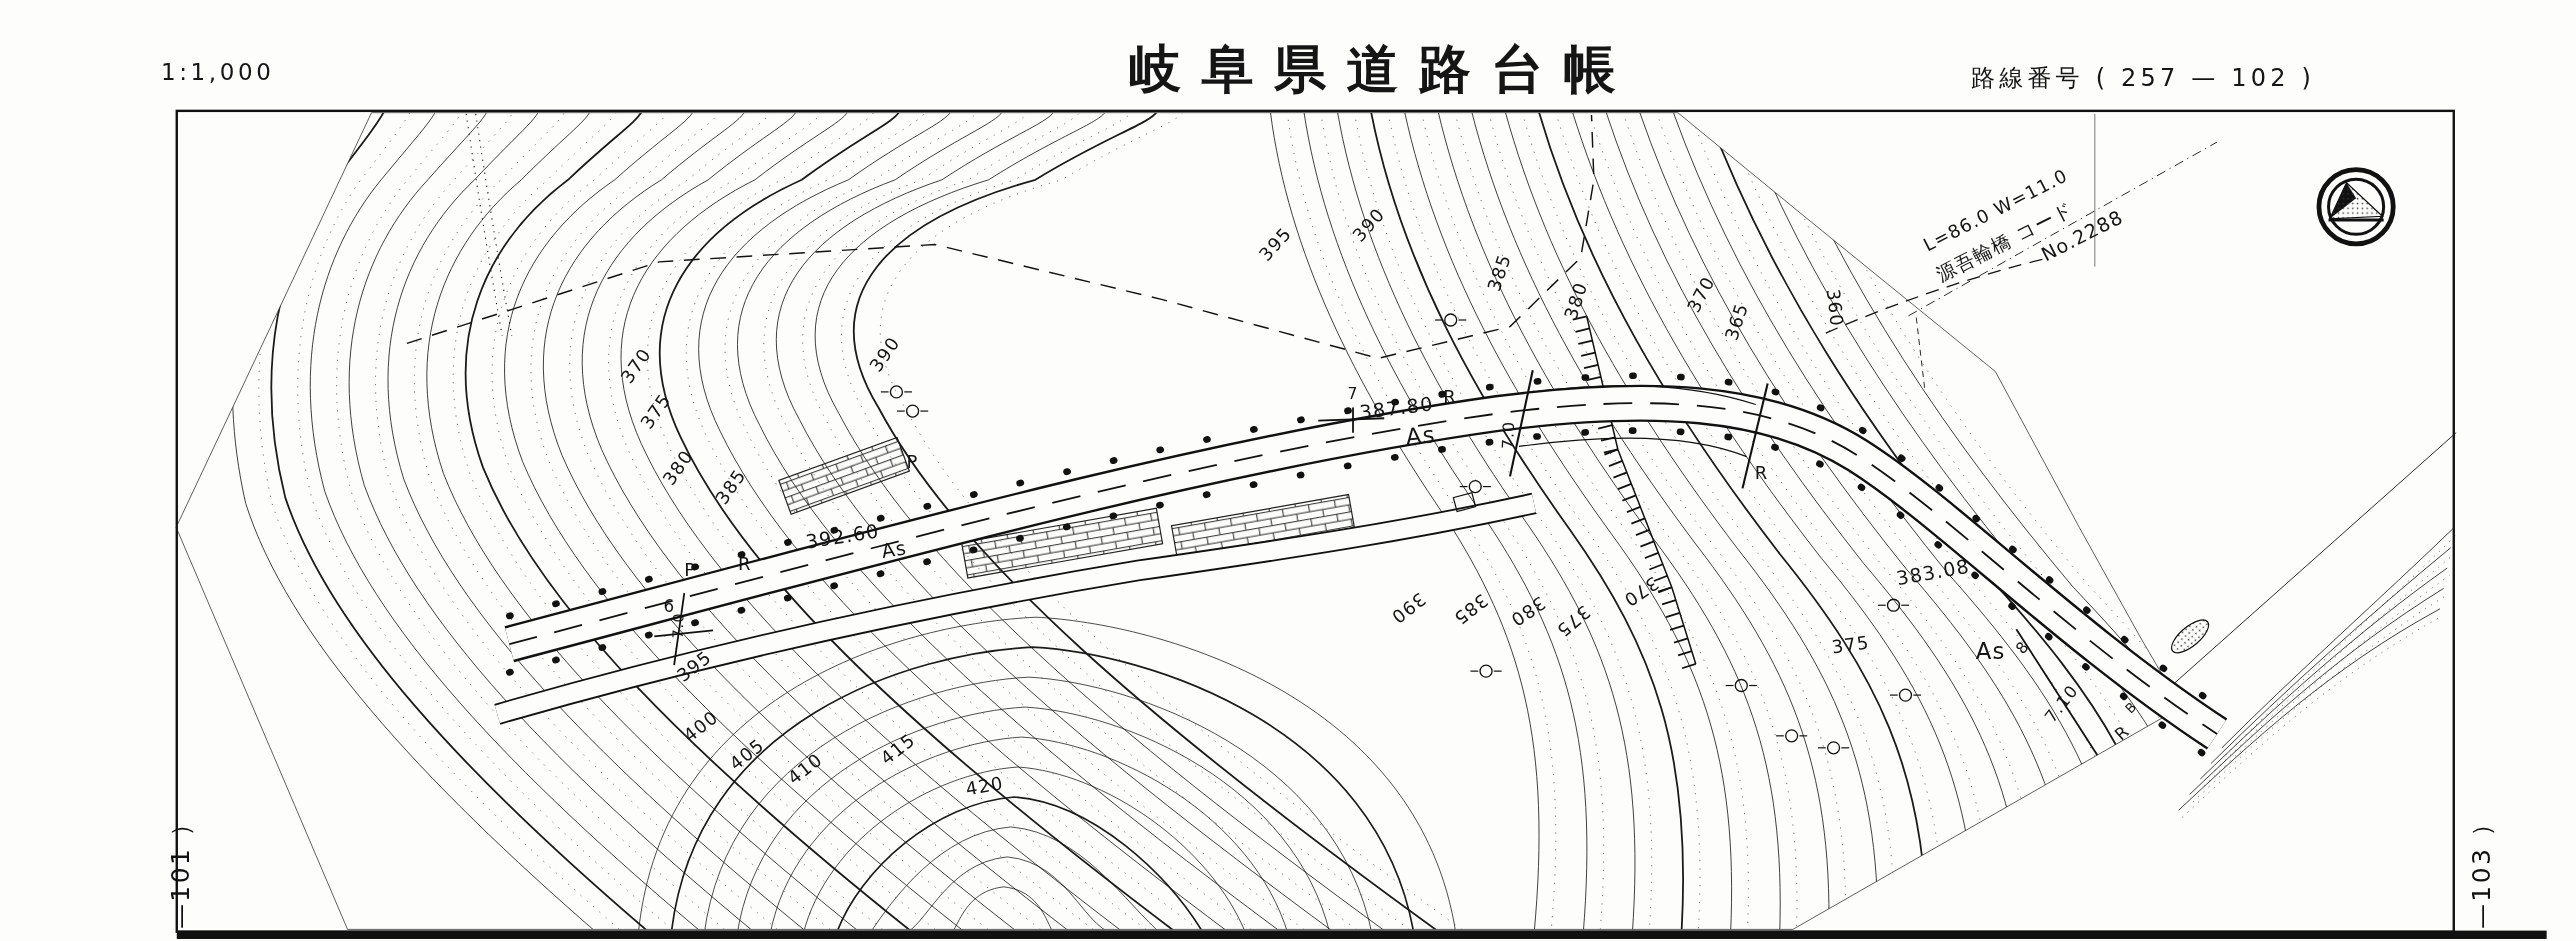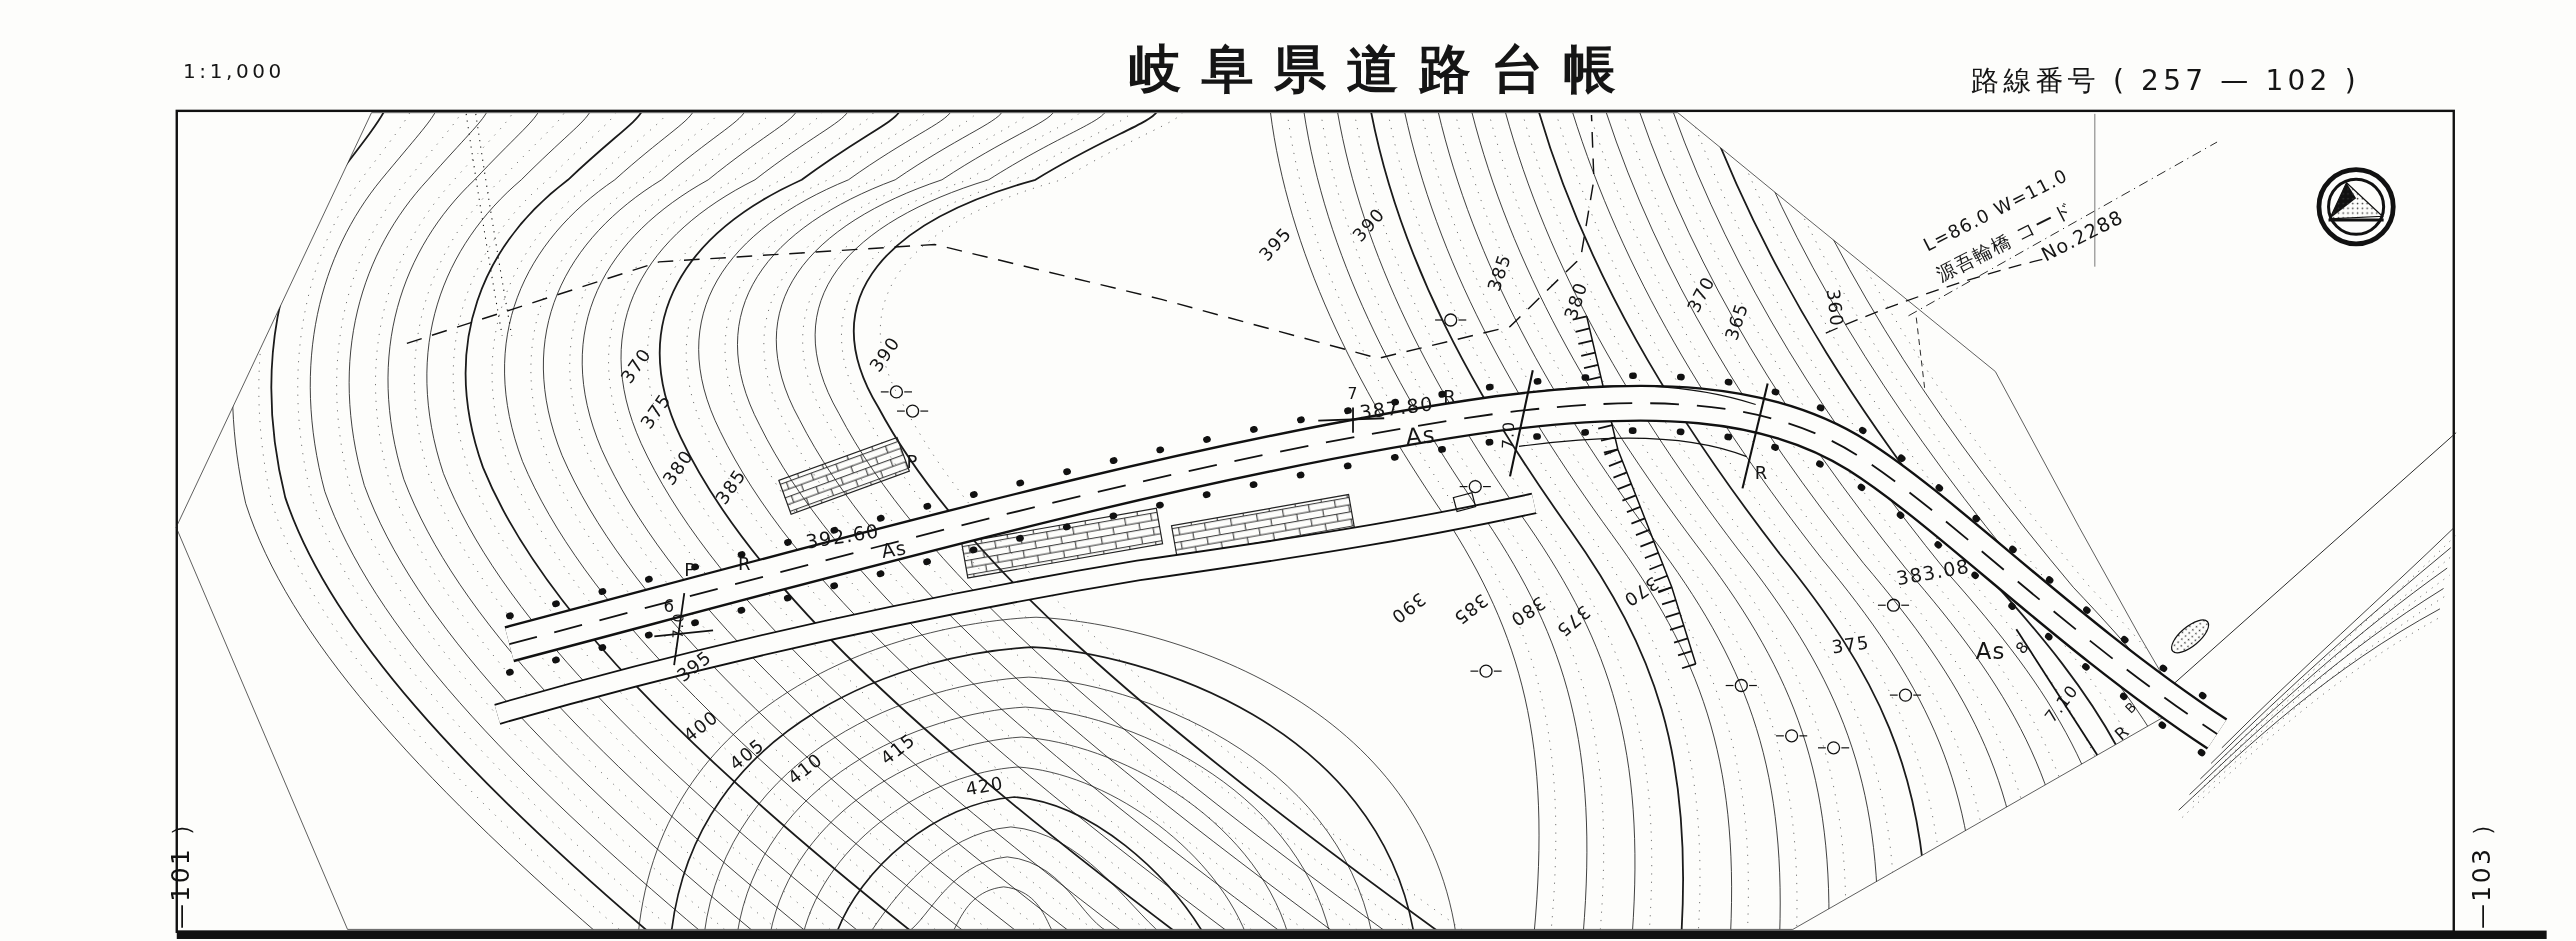--- a/index.html
+++ b/index.html
@@ -1,21 +1,21 @@
 <!DOCTYPE html>
 <html style="font-size:9.6px"><head>
 <meta charset="utf-8">
 <style>
   html,body{margin:0;padding:0;background:#e8e8e4;}
   .sheet{position:relative;width:2576px;height:942px;background:#fdfdfb;overflow:hidden;
          font-family:"DejaVu Sans","Liberation Sans",sans-serif;color:#111;}
   .hdr{position:absolute;white-space:nowrap;color:#151515;}
-  .scale{left:161px;top:59px;font-size:20px;letter-spacing:3.6px;margin-left:22px;}
+  .scale{left:161px;top:59px;font-size:23px;letter-spacing:3.6px;}
   .title{left:1019px;top:35px;width:617px;text-align:right;font-size:52px;font-weight:bold;letter-spacing:20.4px;}
-  .route{left:1971px;top:62px;font-size:28px;letter-spacing:4.2px;}
+  .route{left:1971px;top:62px;font-size:24px;letter-spacing:4.2px;}
   .margin-label{position:absolute;width:144px;height:26px;text-align:center;font-size:25px;letter-spacing:2.4px;
                 transform:rotate(-90deg);transform-origin:center center;}
   .ml-left{left:105px;top:856px;}
   .ml-right{left:2406px;top:856px;}
   svg text.maplabel{fill:#151515;text-anchor:middle;letter-spacing:2px;}
   svg text.note{fill:#151515;text-anchor:middle;letter-spacing:2px;}
 </style>
 </head>
 <body>
 

